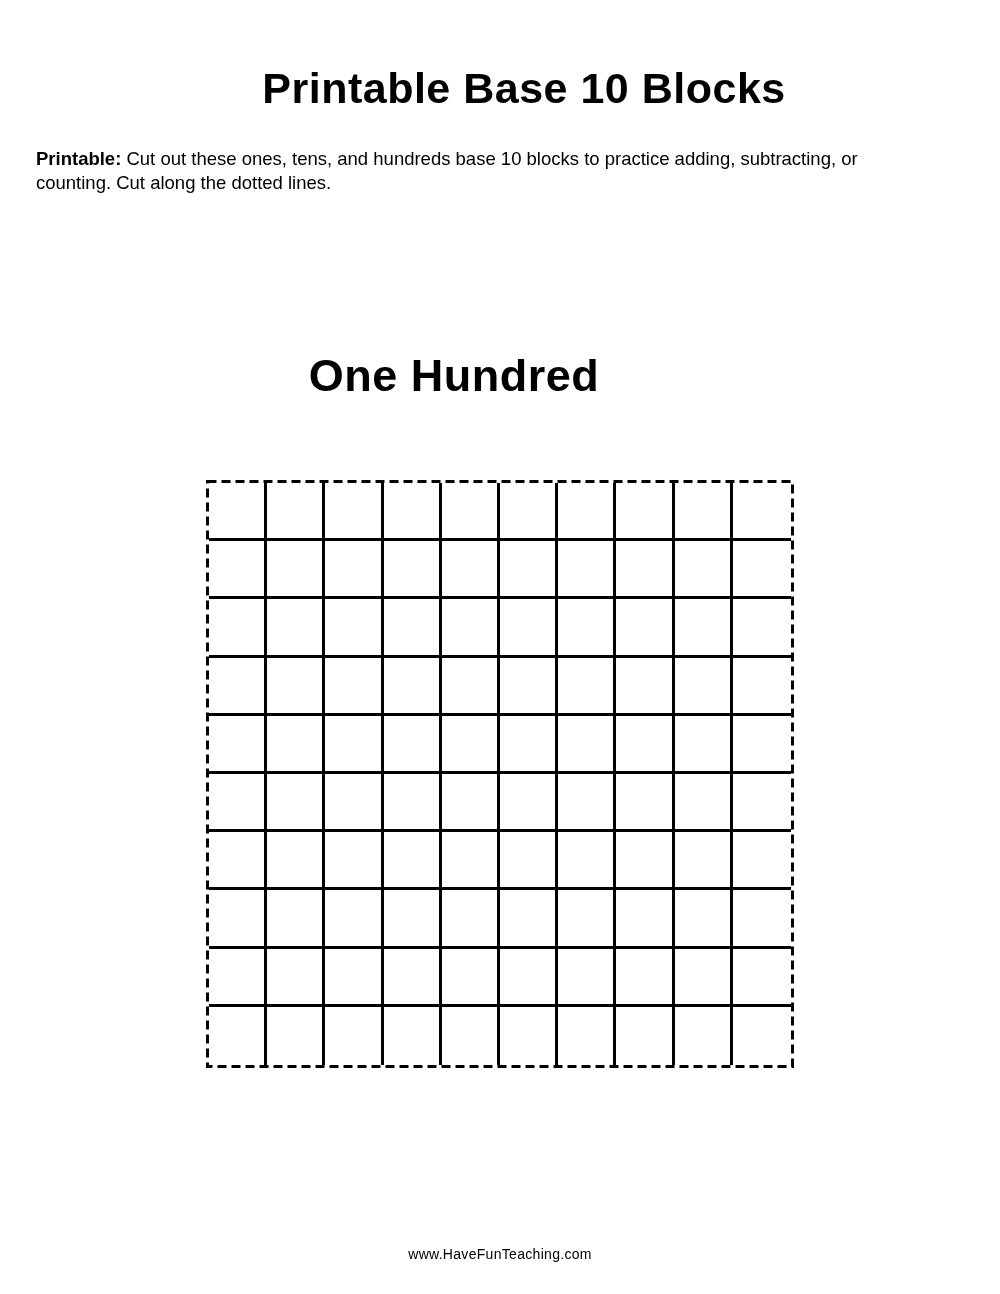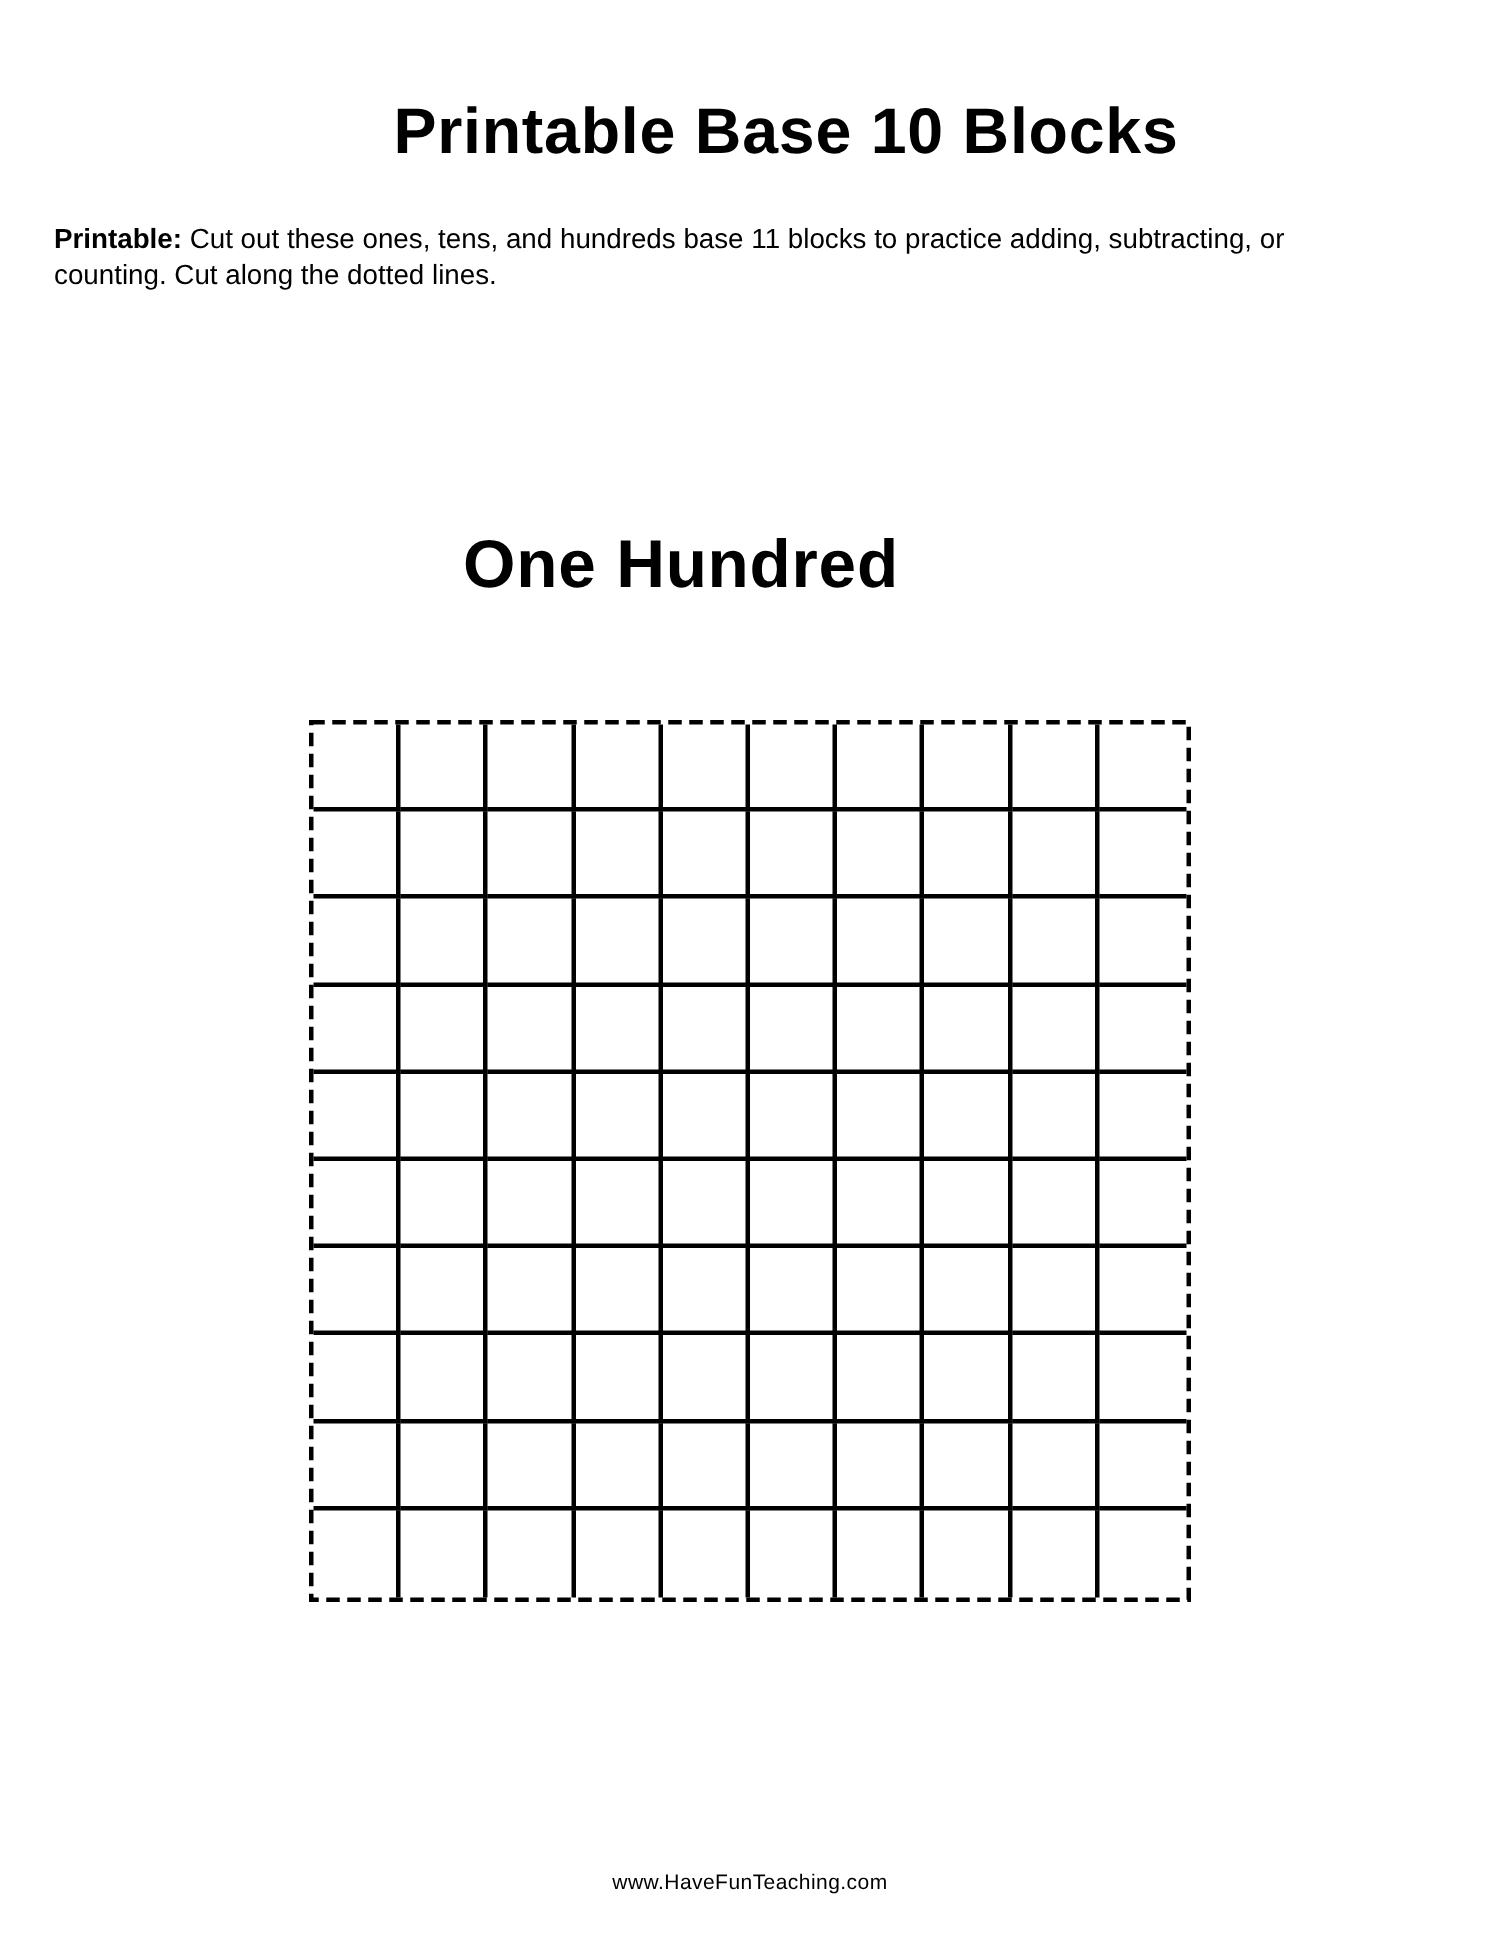--- a/index.html
+++ b/index.html
@@ -87,21 +87,21 @@
     letter-spacing: 0.3px;
   }
 </style>
 </head>
 <body>
 
 <div class="page">
 
   <h1 class="page-title">Printable Base 10 Blocks</h1>
 
-  <p class="directions"><b>Printable:</b><span> Cut out these ones, tens, and hundreds base 11 blocks to practice adding, subtracting, or counting. Cut along the dotted lines.</span></p>
+  <p class="directions"><b>Printable:</b><span> Cut out these ones, tens, and hundreds base 10 blocks to practice adding, subtracting, or counting. Cut along the dotted lines.</span></p>
 
   <h2 class="block-title">One Hundred</h2>
 
   <div class="grid-wrap">
     <svg class="dash-border" viewBox="0 0 588 588" preserveAspectRatio="none">
       <rect x="1.5" y="1.5" width="585" height="585" fill="none" stroke="#000000" stroke-width="3" stroke-dasharray="9 5"></rect>
     </svg>
     <div class="grid" style="grid-template-columns: repeat(10, 1fr); grid-template-rows: repeat(10, 1fr);">
         <div class="cell"></div>
         <div class="cell"></div>

